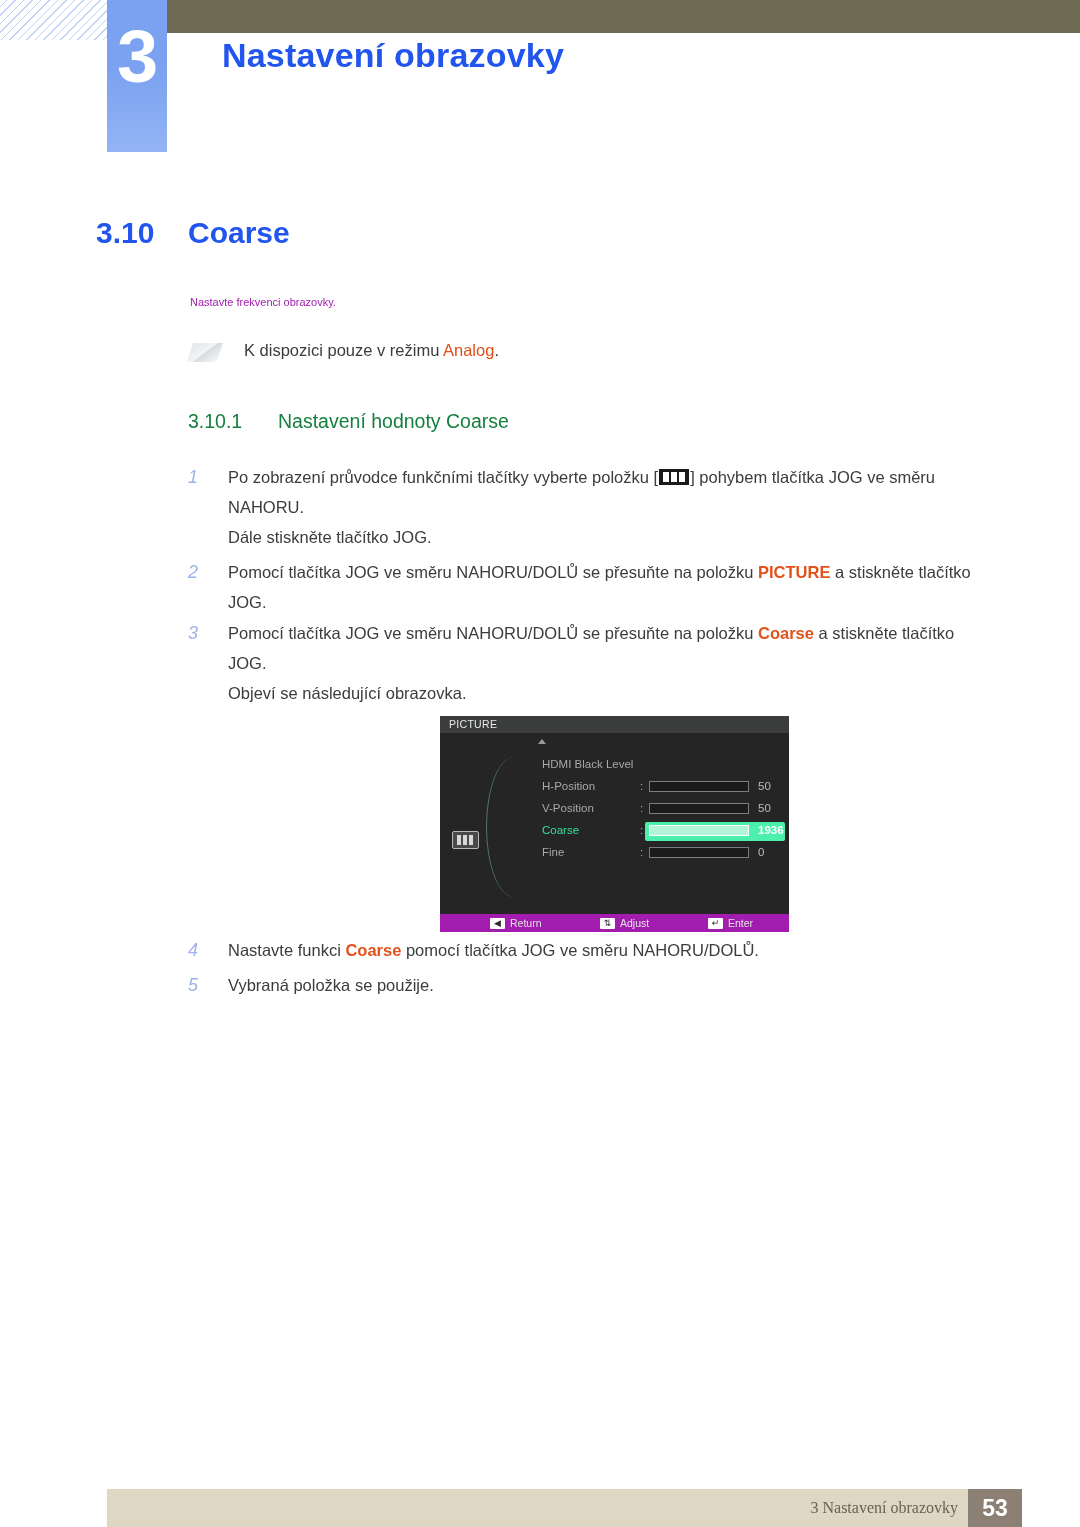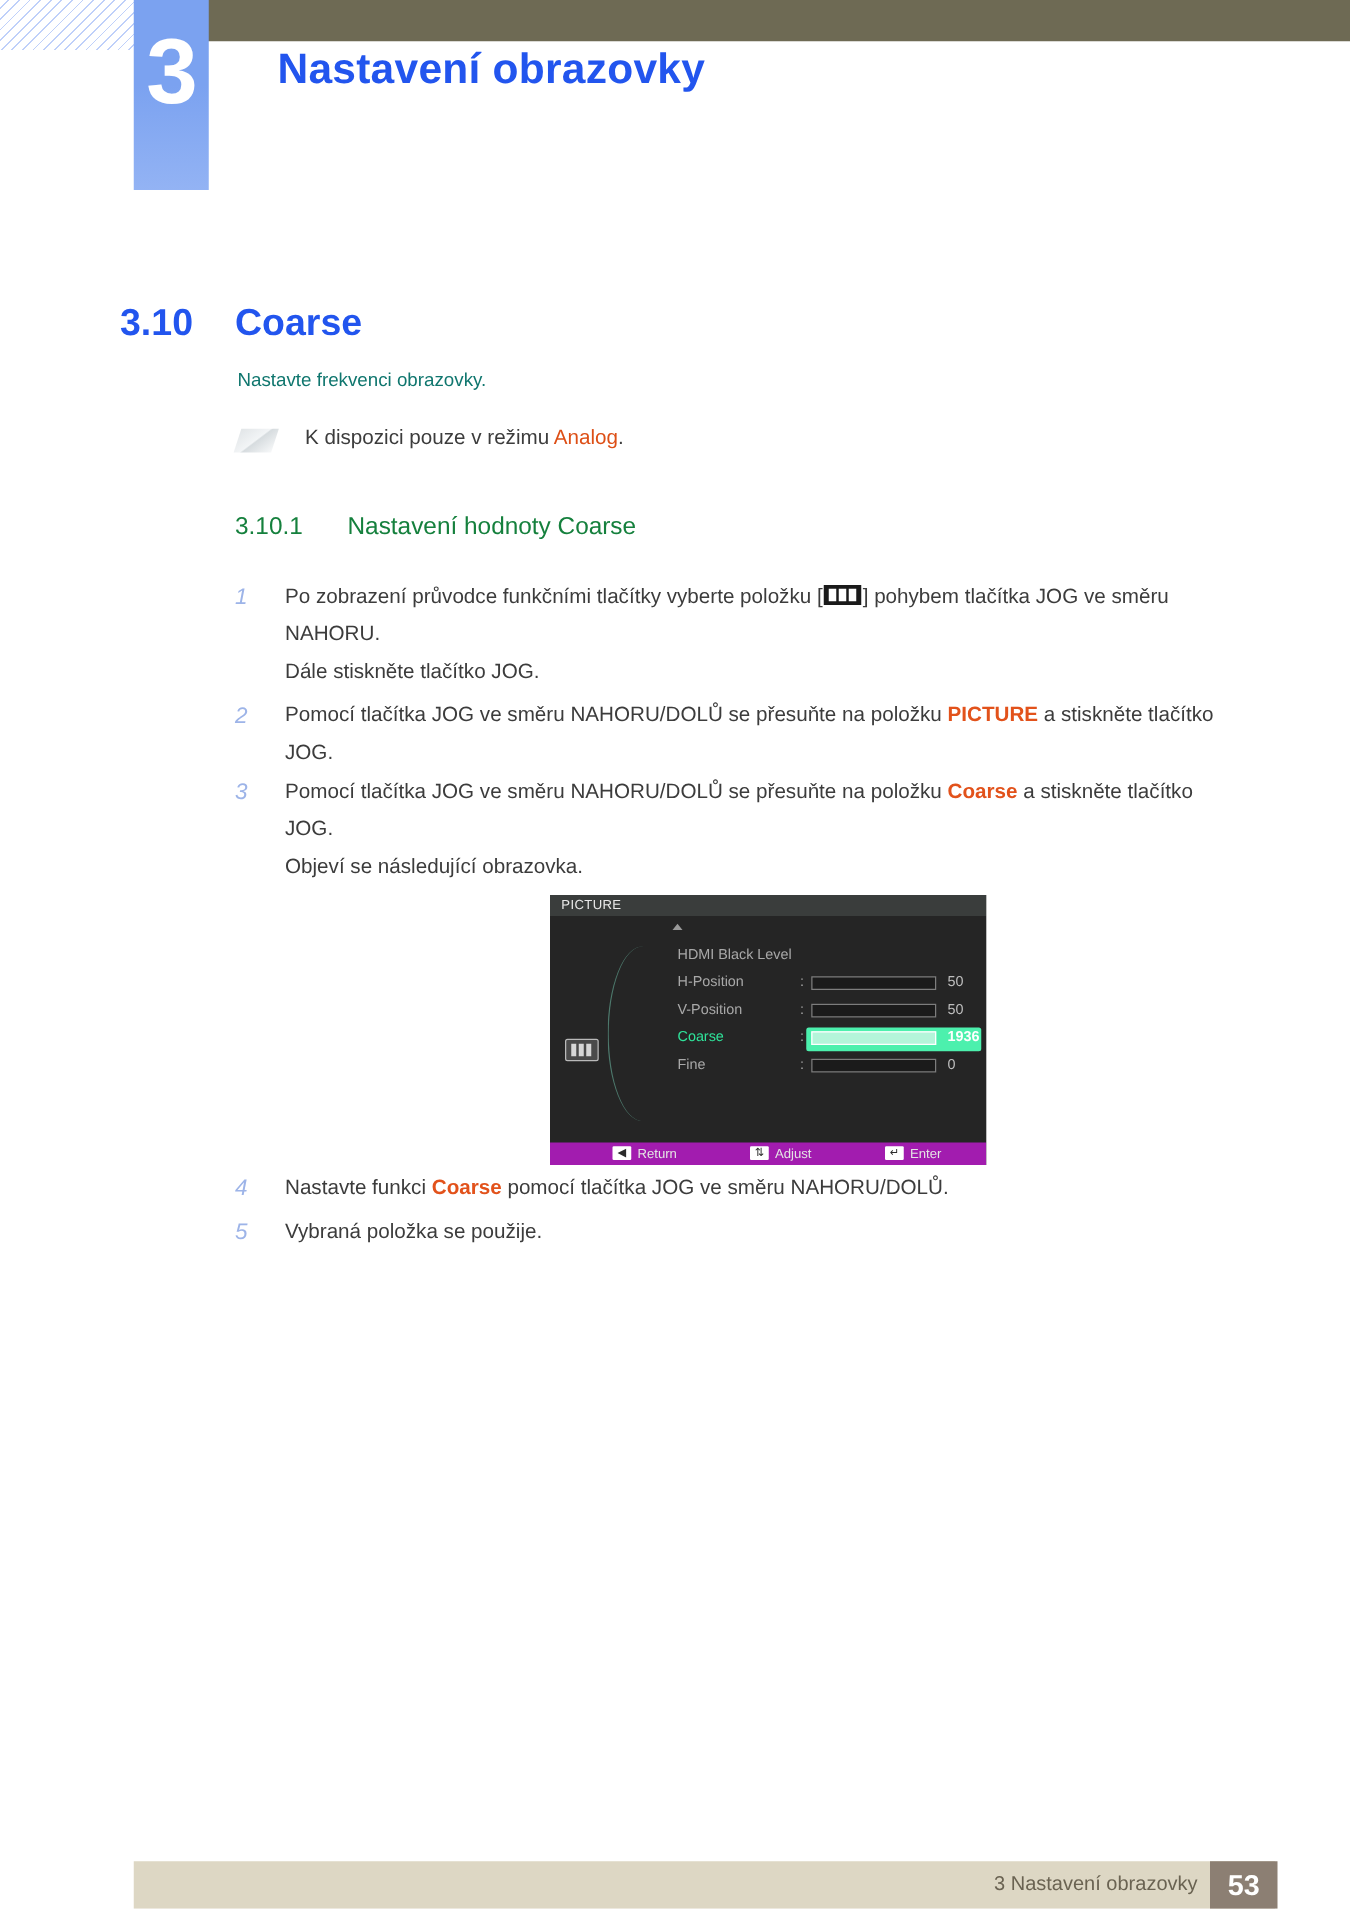--- a/index.html
+++ b/index.html
@@ -61,28 +61,28 @@
   }
 
   
   .sec-heading {
     position: absolute;
     left: 96px; top: 216px;
     font-size: 30px;
     font-weight: bold;
     color: #2255ee;
   }
-  .sec-heading .num { display: inline-block; width: 92px; margin-top: 26px; }
+  .sec-heading .num { display: inline-block; width: 92px; }
 
   
   .intro {
     position: absolute;
     left: 190px; top: 296px;
-    font-size: 15px;
-    color: #0f766e;
+    font-size: 11px;
+    color: #a21caf;
   }
   .note-row {
     position: absolute;
     left: 190px; top: 343px;
     font-size: 16.5px;
     color: #3c3c3c;
   }
   .note-icon {
     position: absolute;
     left: 0px; top: 0px;
@@ -293,20 +293,21 @@
     position: absolute;
     left: 107px; top: 1489px;
     width: 913px; height: 38px;
     background: #ddd7c4;
   }
   .footer-text {
     position: absolute;
     right: 122px; top: 1499px;
     font-size: 16px;
     color: #6a6352;
+    font-family: Liberation Serif, serif;
   }
   .footer-page {
     position: absolute;
     left: 968px; top: 1489px;
     width: 54px; height: 38px;
     background: #8c7f73;
     color: #ffffff;
     font-size: 23px;
     font-weight: bold;
     line-height: 38px;

